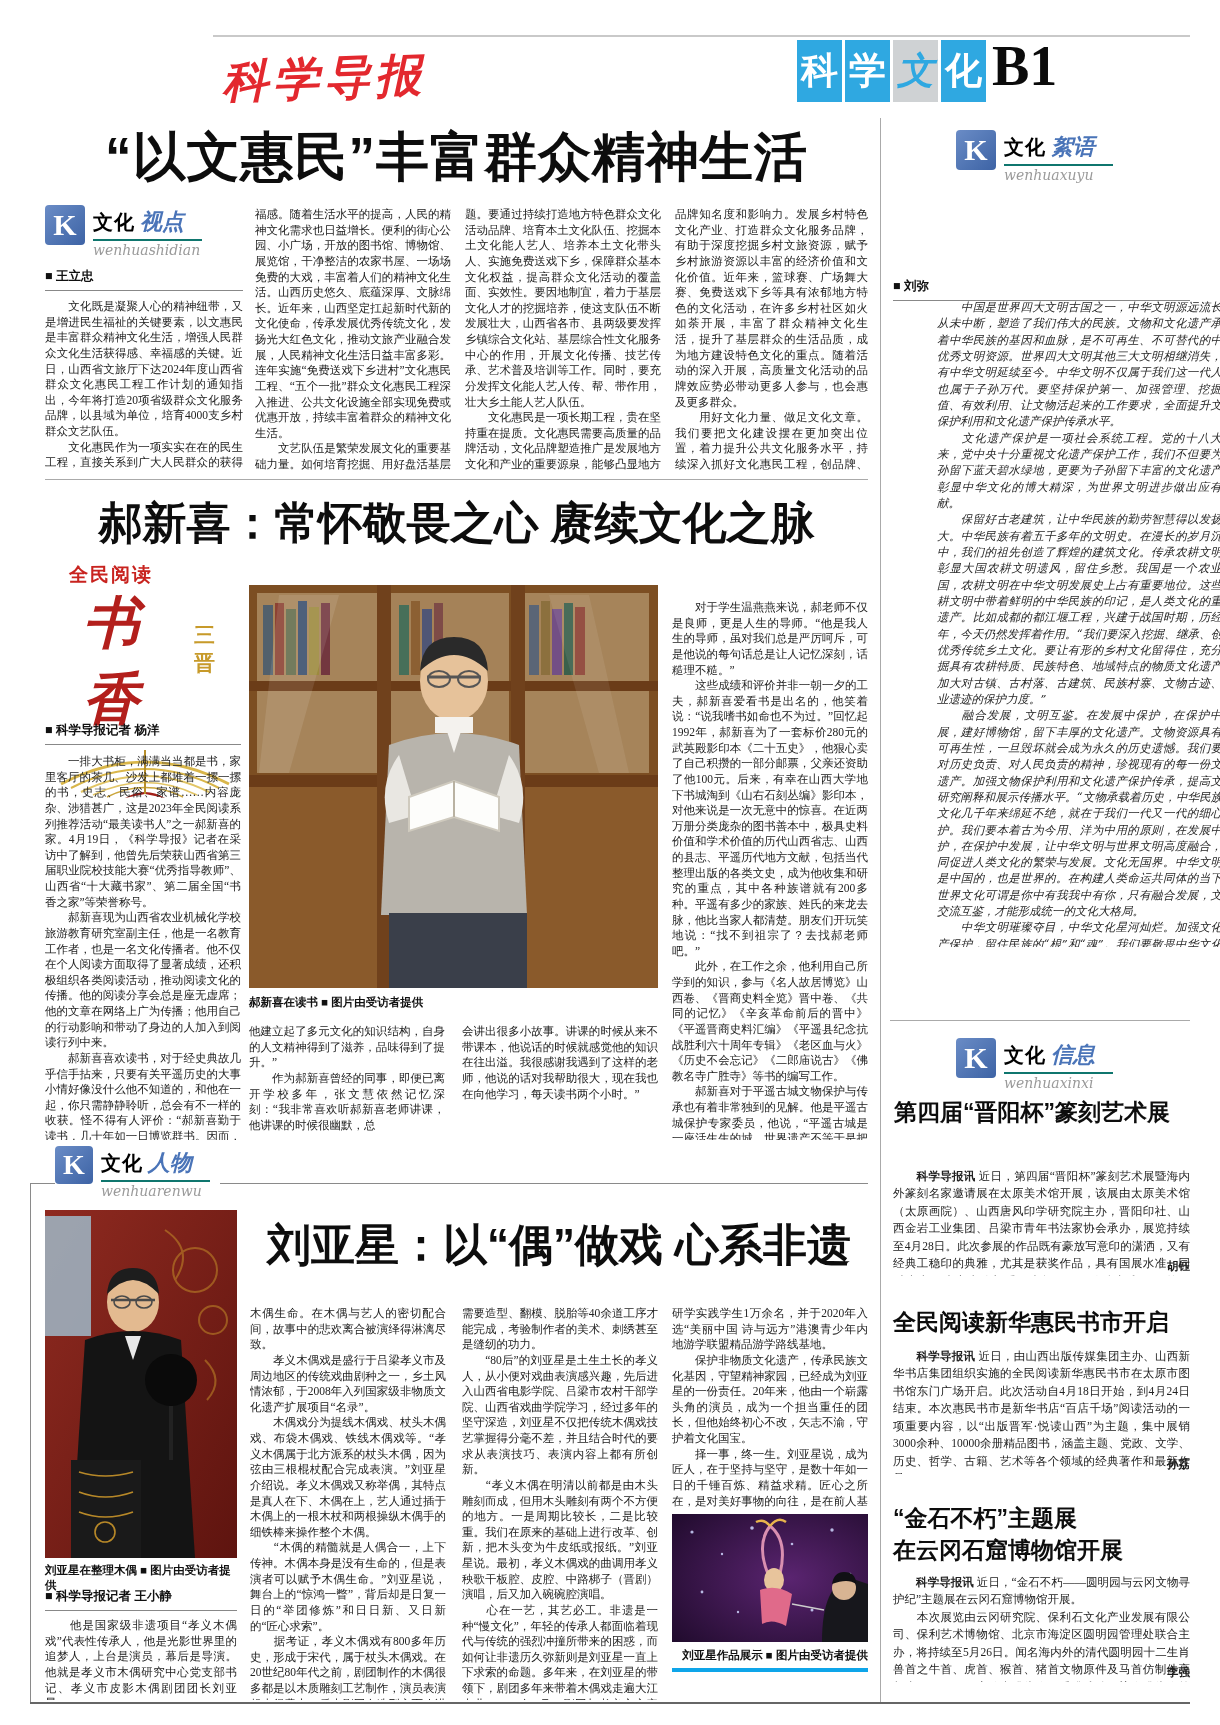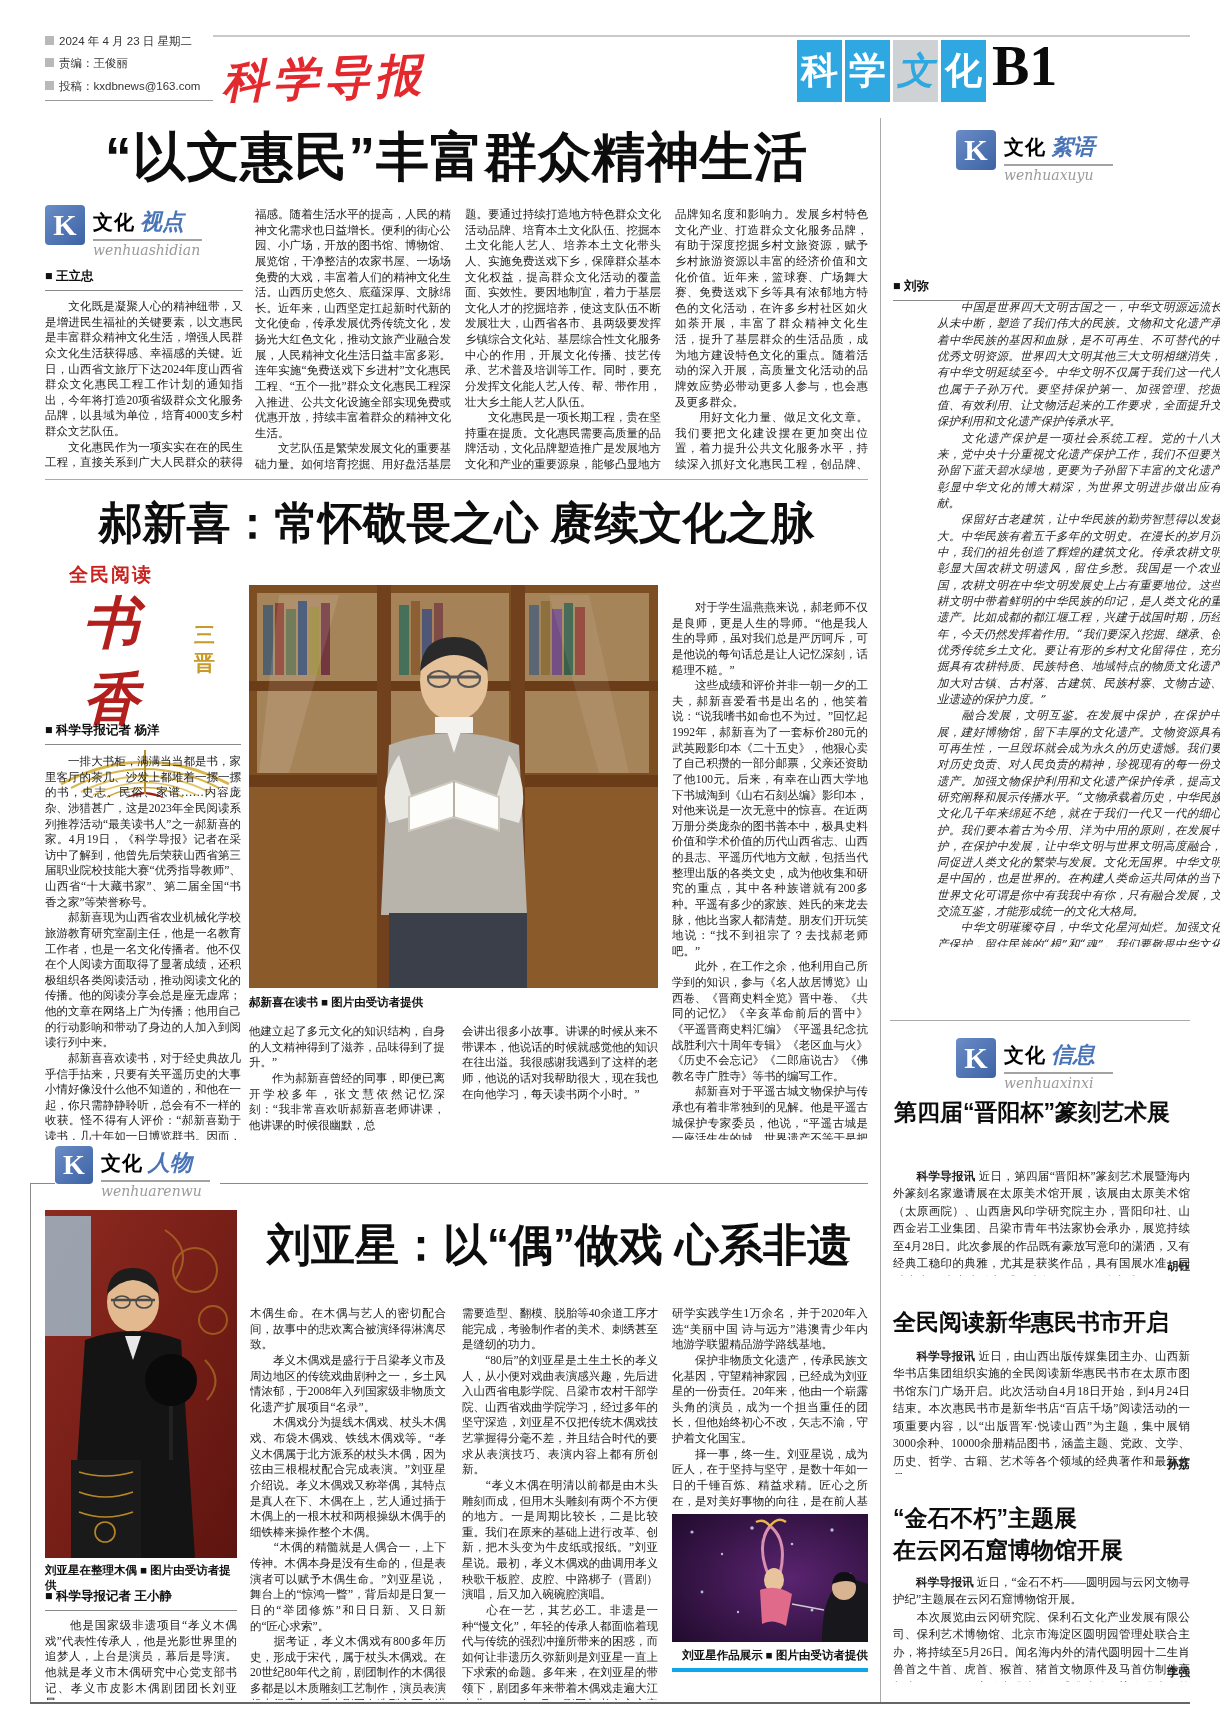--- a/index.html
+++ b/index.html
@@ -11,21 +11,21 @@
   .bt{font-size:11.5px;line-height:1.36;text-align:justify;white-space:pre-line;overflow:hidden;color:#222;}
   .kai{font-size:11.5px;line-height:1.42;font-style:italic;text-align:justify;white-space:pre-line;overflow:hidden;
        color:#262626;font-family:"DejaVu Serif",serif;}
   .h-black{font-family:"Liberation Sans",sans-serif;font-weight:900;color:#0d0d0d;}
   
   .badge{display:flex;align-items:flex-start;}
   .badge-k{width:40px;height:40px;border-radius:4px;background:linear-gradient(135deg,#6a8cc6,#3d63a5);
            color:#fff;font-family:"Liberation Serif",serif;font-size:30px;font-weight:bold;
            display:flex;align-items:center;justify-content:center;flex:0 0 auto;}
   .badge-text{margin-left:8px;}
-  .badge-row{display:flex;align-items:baseline;border-bottom:2px solid #a3a3a3;padding:2px 18px 2px 0;}
+  .badge-row{display:flex;align-items:baseline;border-bottom:2px solid #0f766e;padding:2px 18px 2px 0;}
   .badge-zh{font-size:20px;font-weight:900;letter-spacing:1px;color:#000;font-family:"Liberation Sans",sans-serif;}
   .badge-suffix{font-size:22px;color:#4a74b8;font-style:italic;font-weight:bold;margin-left:5px;
                 font-family:"DejaVu Serif",serif;}
   .badge-pinyin{font-style:italic;color:#9a9a9a;font-size:14px;font-family:"DejaVu Serif",serif;margin-top:1px;}
   .author-line{font-weight:bold;font-size:12.5px;border-bottom:1px solid #888;padding-bottom:5px;color:#111;
                font-family:"Liberation Sans",sans-serif;}
   .caption{font-size:11.5px;font-weight:bold;color:#111;font-family:"Liberation Sans",sans-serif;}
   
   .hdr-info{font-size:11.5px;line-height:1.95;color:#333;border-bottom:1px solid #999;padding-bottom:3px;
             font-family:"Liberation Sans",sans-serif;}
@@ -46,25 +46,20 @@
   .rlogo-main{color:#b31f1c;font-size:56px;font-weight:bold;font-style:italic;font-family:"DejaVu Serif",serif;}
   .rlogo-sub{color:#c79a2a;font-size:21px;font-weight:900;font-family:"Liberation Sans",sans-serif;margin-left:2px;}
 </style>
 </head>
 <body>
 
 <div id="page">
 
   <div class="abs rule" style="left:213px;top:35px;width:977px;height:2px;background:#c9c9c9;"></div>
 
-  <div class="abs hdr-info" style="left:45px;top:30px;width:168px;">
-    <div><span class="hdr-sq"></span><span>2024 年 4 月 23 日 星期二</span></div>
-    <div><span class="hdr-sq"></span><span>责编：王俊丽</span></div>
-    <div><span class="hdr-sq"></span><span>投稿：kxdbnews@163.com</span></div>
-  </div>
 
   <div class="abs masthead" style="left:222px;top:48px;">科学导报</div>
 
   <div class="abs" style="left:797px;top:40px;display:flex;gap:3px;">
     <div class="secbox">科</div>
     <div class="secbox">学</div>
     <div class="secbox alt">文</div>
     <div class="secbox">化</div>
   </div>
   <div class="abs pageno" style="left:992px;top:34px;">B1</div>

